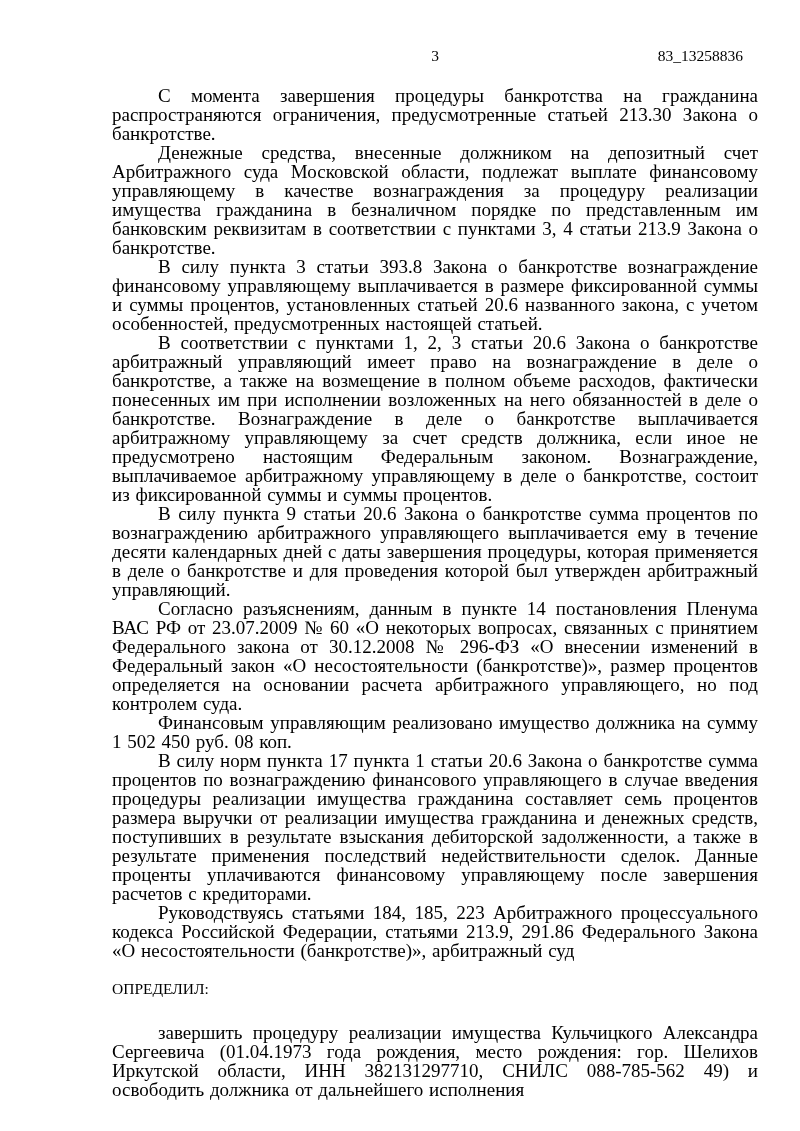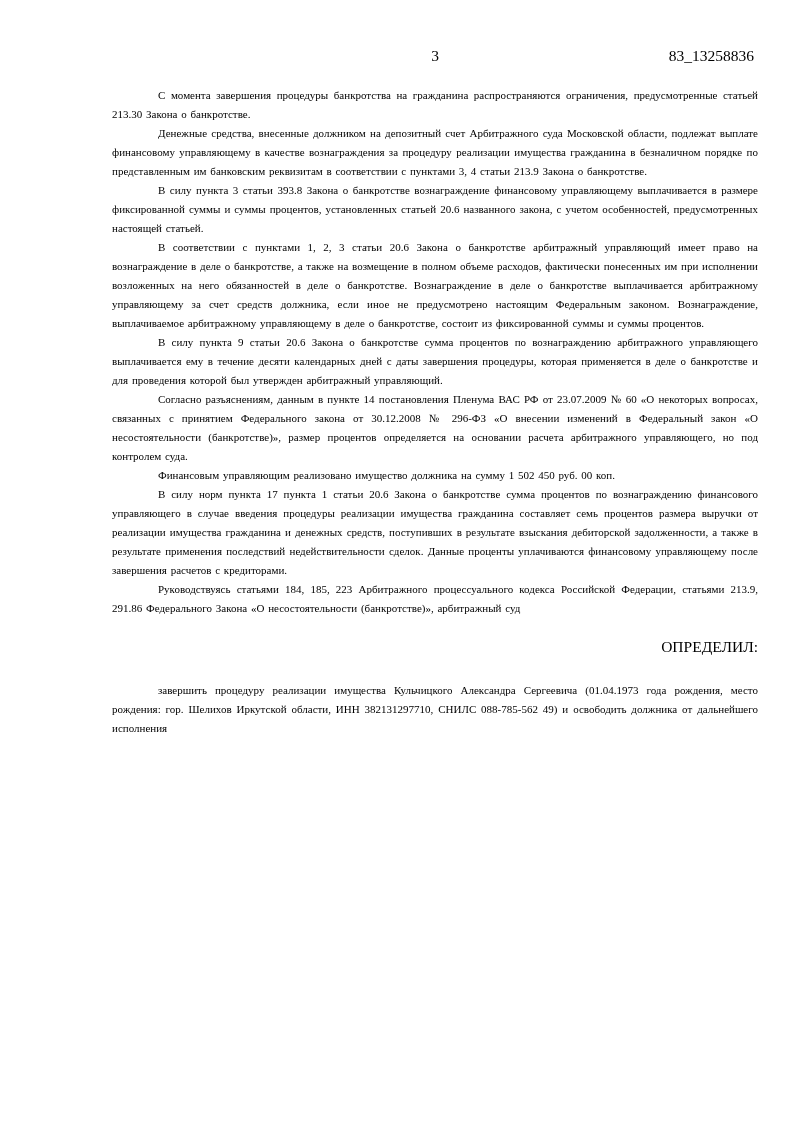--- a/index.html
+++ b/index.html
@@ -24,60 +24,60 @@
     font-size: 15.5px;
     line-height: 19px;
   }
   .page-number {
     position: absolute;
     left: 50%;
     transform: translateX(-50%);
   }
   .document-id {
     position: absolute;
-    right: 4px;
+    right: 15px;
     top: 0;
     margin-left: 32px;
   }
   .doc-body p {
     margin: 0;
-    font-size: 11px;
+    font-size: 19px;
     line-height: 19px;
     text-align: justify;
     text-indent: 46px;
     word-spacing: 1px;
   }
   #body-before {
     margin-top: 21px;
   }
   .resolution-heading {
     font-size: 15.5px;
     line-height: 19px;
-    text-align: right;
+    text-align: left;
     margin-top: 19px;
     margin-bottom: 25px;
   }
 </style>
 </head>
 <body>
 
 <div class="page">
   <div class="page-header">
     <span class="page-number">3</span>
     <span class="document-id">83_13258836</span>
   </div>
 
   <div class="doc-body" id="body-before">
       <p>С момента завершения процедуры банкротства на гражданина распространяются ограничения, предусмотренные статьей 213.30 Закона о банкротстве.</p>
       <p>Денежные средства, внесенные должником на депозитный счет Арбитражного суда Московской области, подлежат выплате финансовому управляющему в качестве вознаграждения за процедуру реализации имущества гражданина в безналичном порядке по представленным им банковским реквизитам в соответствии с пунктами 3, 4 статьи 213.9 Закона о банкротстве.</p>
       <p>В силу пункта 3 статьи 393.8 Закона о банкротстве вознаграждение финансовому управляющему выплачивается в размере фиксированной суммы и суммы процентов, установленных статьей 20.6 названного закона, с учетом особенностей, предусмотренных настоящей статьей.</p>
       <p>В соответствии с пунктами 1, 2, 3 статьи 20.6 Закона о банкротстве арбитражный управляющий имеет право на вознаграждение в деле о банкротстве, а также на возмещение в полном объеме расходов, фактически понесенных им при исполнении возложенных на него обязанностей в деле о банкротстве. Вознаграждение в деле о банкротстве выплачивается арбитражному управляющему за счет средств должника, если иное не предусмотрено настоящим Федеральным законом.  Вознаграждение, выплачиваемое арбитражному управляющему в деле о банкротстве, состоит из фиксированной суммы и суммы процентов.</p>
       <p>В силу пункта 9 статьи 20.6 Закона о банкротстве сумма процентов по вознаграждению арбитражного управляющего выплачивается ему в течение десяти календарных дней с даты завершения процедуры, которая применяется в деле о банкротстве и для проведения которой был утвержден арбитражный управляющий.</p>
       <p>Согласно разъяснениям, данным в пункте 14 постановления Пленума ВАС РФ от 23.07.2009 № 60 «О некоторых вопросах, связанных с принятием Федерального закона от 30.12.2008 № 296-ФЗ «О внесении изменений в Федеральный закон «О несостоятельности (банкротстве)», размер процентов определяется на основании расчета арбитражного управляющего, но под контролем суда.</p>
-      <p>Финансовым управляющим реализовано имущество должника на сумму 1 502 450  руб. 00 коп.</p>
+      <p>Финансовым управляющим реализовано имущество должника на сумму 1 502 450  руб. 08 коп.</p>
       <p>В силу норм пункта 17 пункта 1 статьи 20.6 Закона о банкротстве сумма процентов по вознаграждению финансового управляющего в случае введения процедуры реализации имущества гражданина составляет семь процентов размера выручки от реализации имущества гражданина и денежных средств, поступивших в результате взыскания дебиторской задолженности, а также в результате применения последствий недействительности сделок. Данные проценты уплачиваются финансовому управляющему после завершения расчетов с кредиторами.</p>
       <p>Руководствуясь статьями 184, 185, 223 Арбитражного процессуального кодекса Российской Федерации, статьями 213.9, 291.86 Федерального Закона «О несостоятельности (банкротстве)», арбитражный суд</p>
     </div>
 
   <div class="resolution-heading">ОПРЕДЕЛИЛ:</div>
 
   <div class="doc-body" id="body-after">
       <p>завершить процедуру реализации имущества Кульчицкого Александра Сергеевича (01.04.1973 года рождения, место рождения: гор. Шелихов Иркутской области, ИНН 382131297710, СНИЛС 088-785-562 49) и освободить должника от дальнейшего исполнения</p>
     </div>
 </div>

